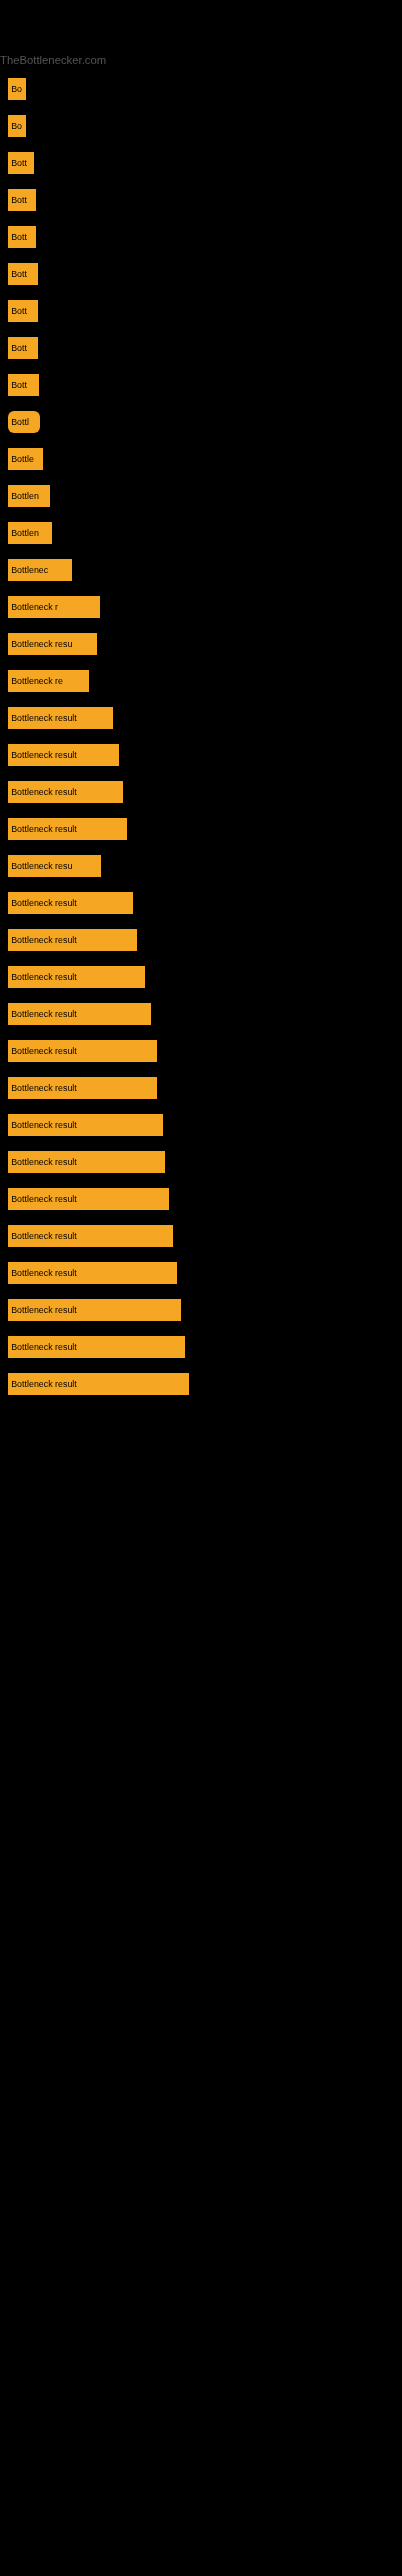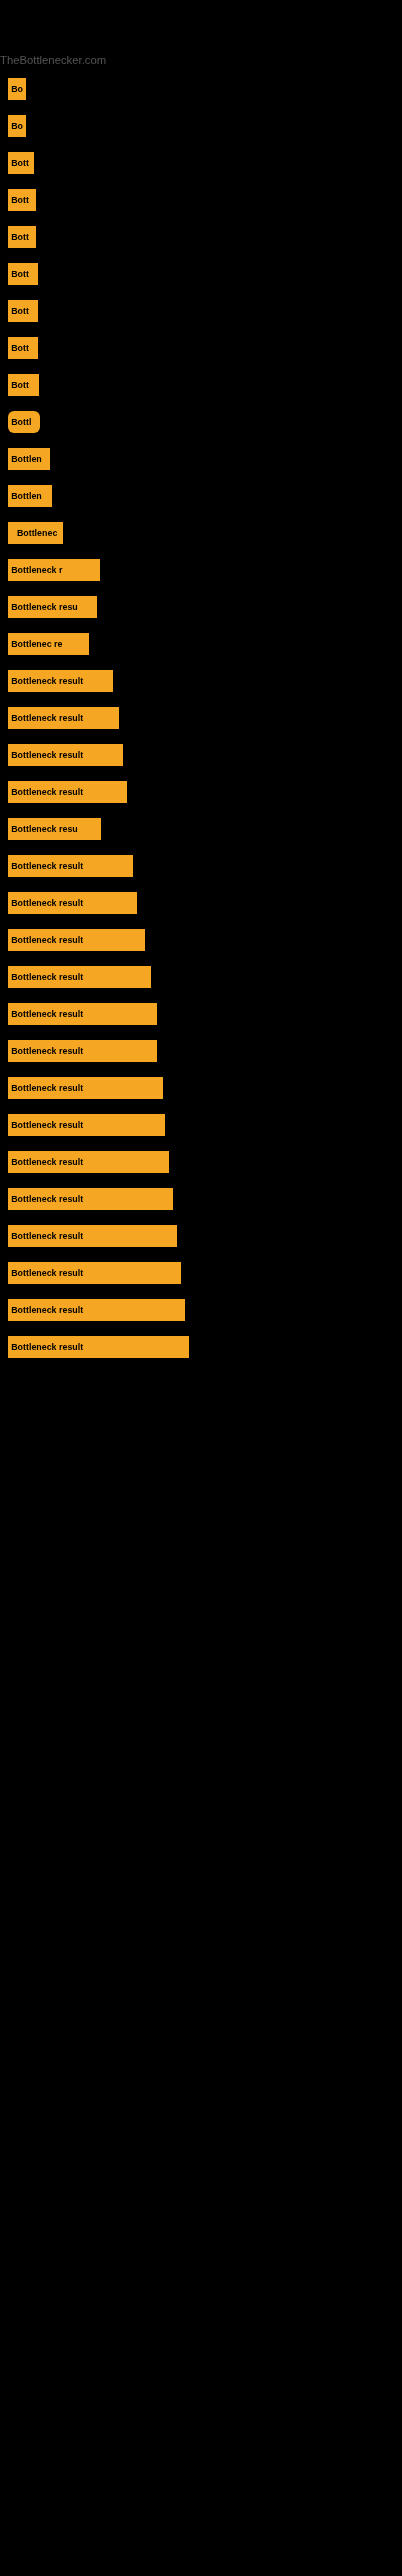--- a/index.html
+++ b/index.html
@@ -36,21 +36,21 @@
       display: flex;
       align-items: center;
       padding-left: 3.2px;
       overflow: hidden;
       white-space: nowrap;
     }
 
     .bar-label {
       color: #000;
       font-size: 8.9px;
-      font-weight: bold;
+      font-weight: normal;
     }
 
     .bars-wrapper {
       padding-top: 8px;
     }
   </style>
 </head>
 <body>
 
 <div class="site-title">TheBottlenecker.com</div>
@@ -100,47 +100,52 @@
       <div class="bar" style="width: 31px;">
         <span class="bar-label">Bott</span>
       </div>
     </div>
     <div class="bar-container">
       <div class="bar" style="width: 32px; border-radius: 6px;">
         <span class="bar-label">Bottl</span>
       </div>
     </div>
     <div class="bar-container">
+      <div class="bar" style="width: 35px;">
+        <span class="bar-label">Bottle</span>
+      </div>
+    </div>
+    <div class="bar-container">
       <div class="bar" style="width: 42px;">
         <span class="bar-label">Bottlen</span>
       </div>
     </div>
     <div class="bar-container">
       <div class="bar" style="width: 44px;">
         <span class="bar-label">Bottlen</span>
       </div>
     </div>
     <div class="bar-container">
-      <div class="bar" style="width: 55px; justify-content: center;">
+      <div class="bar" style="width: 64px;">
         <span class="bar-label">Bottlenec</span>
       </div>
     </div>
     <div class="bar-container">
       <div class="bar" style="width: 92px;">
         <span class="bar-label">Bottleneck r</span>
       </div>
     </div>
     <div class="bar-container">
       <div class="bar" style="width: 89px;">
         <span class="bar-label">Bottleneck resu</span>
       </div>
     </div>
     <div class="bar-container">
       <div class="bar" style="width: 81px;">
-        <span class="bar-label">Bottlenec re</span>
+        <span class="bar-label">Bottleneck re</span>
       </div>
     </div>
     <div class="bar-container">
       <div class="bar" style="width: 105px;">
         <span class="bar-label">Bottleneck result</span>
       </div>
     </div>
     <div class="bar-container">
       <div class="bar" style="width: 111px;">
         <span class="bar-label">Bottleneck result</span>

